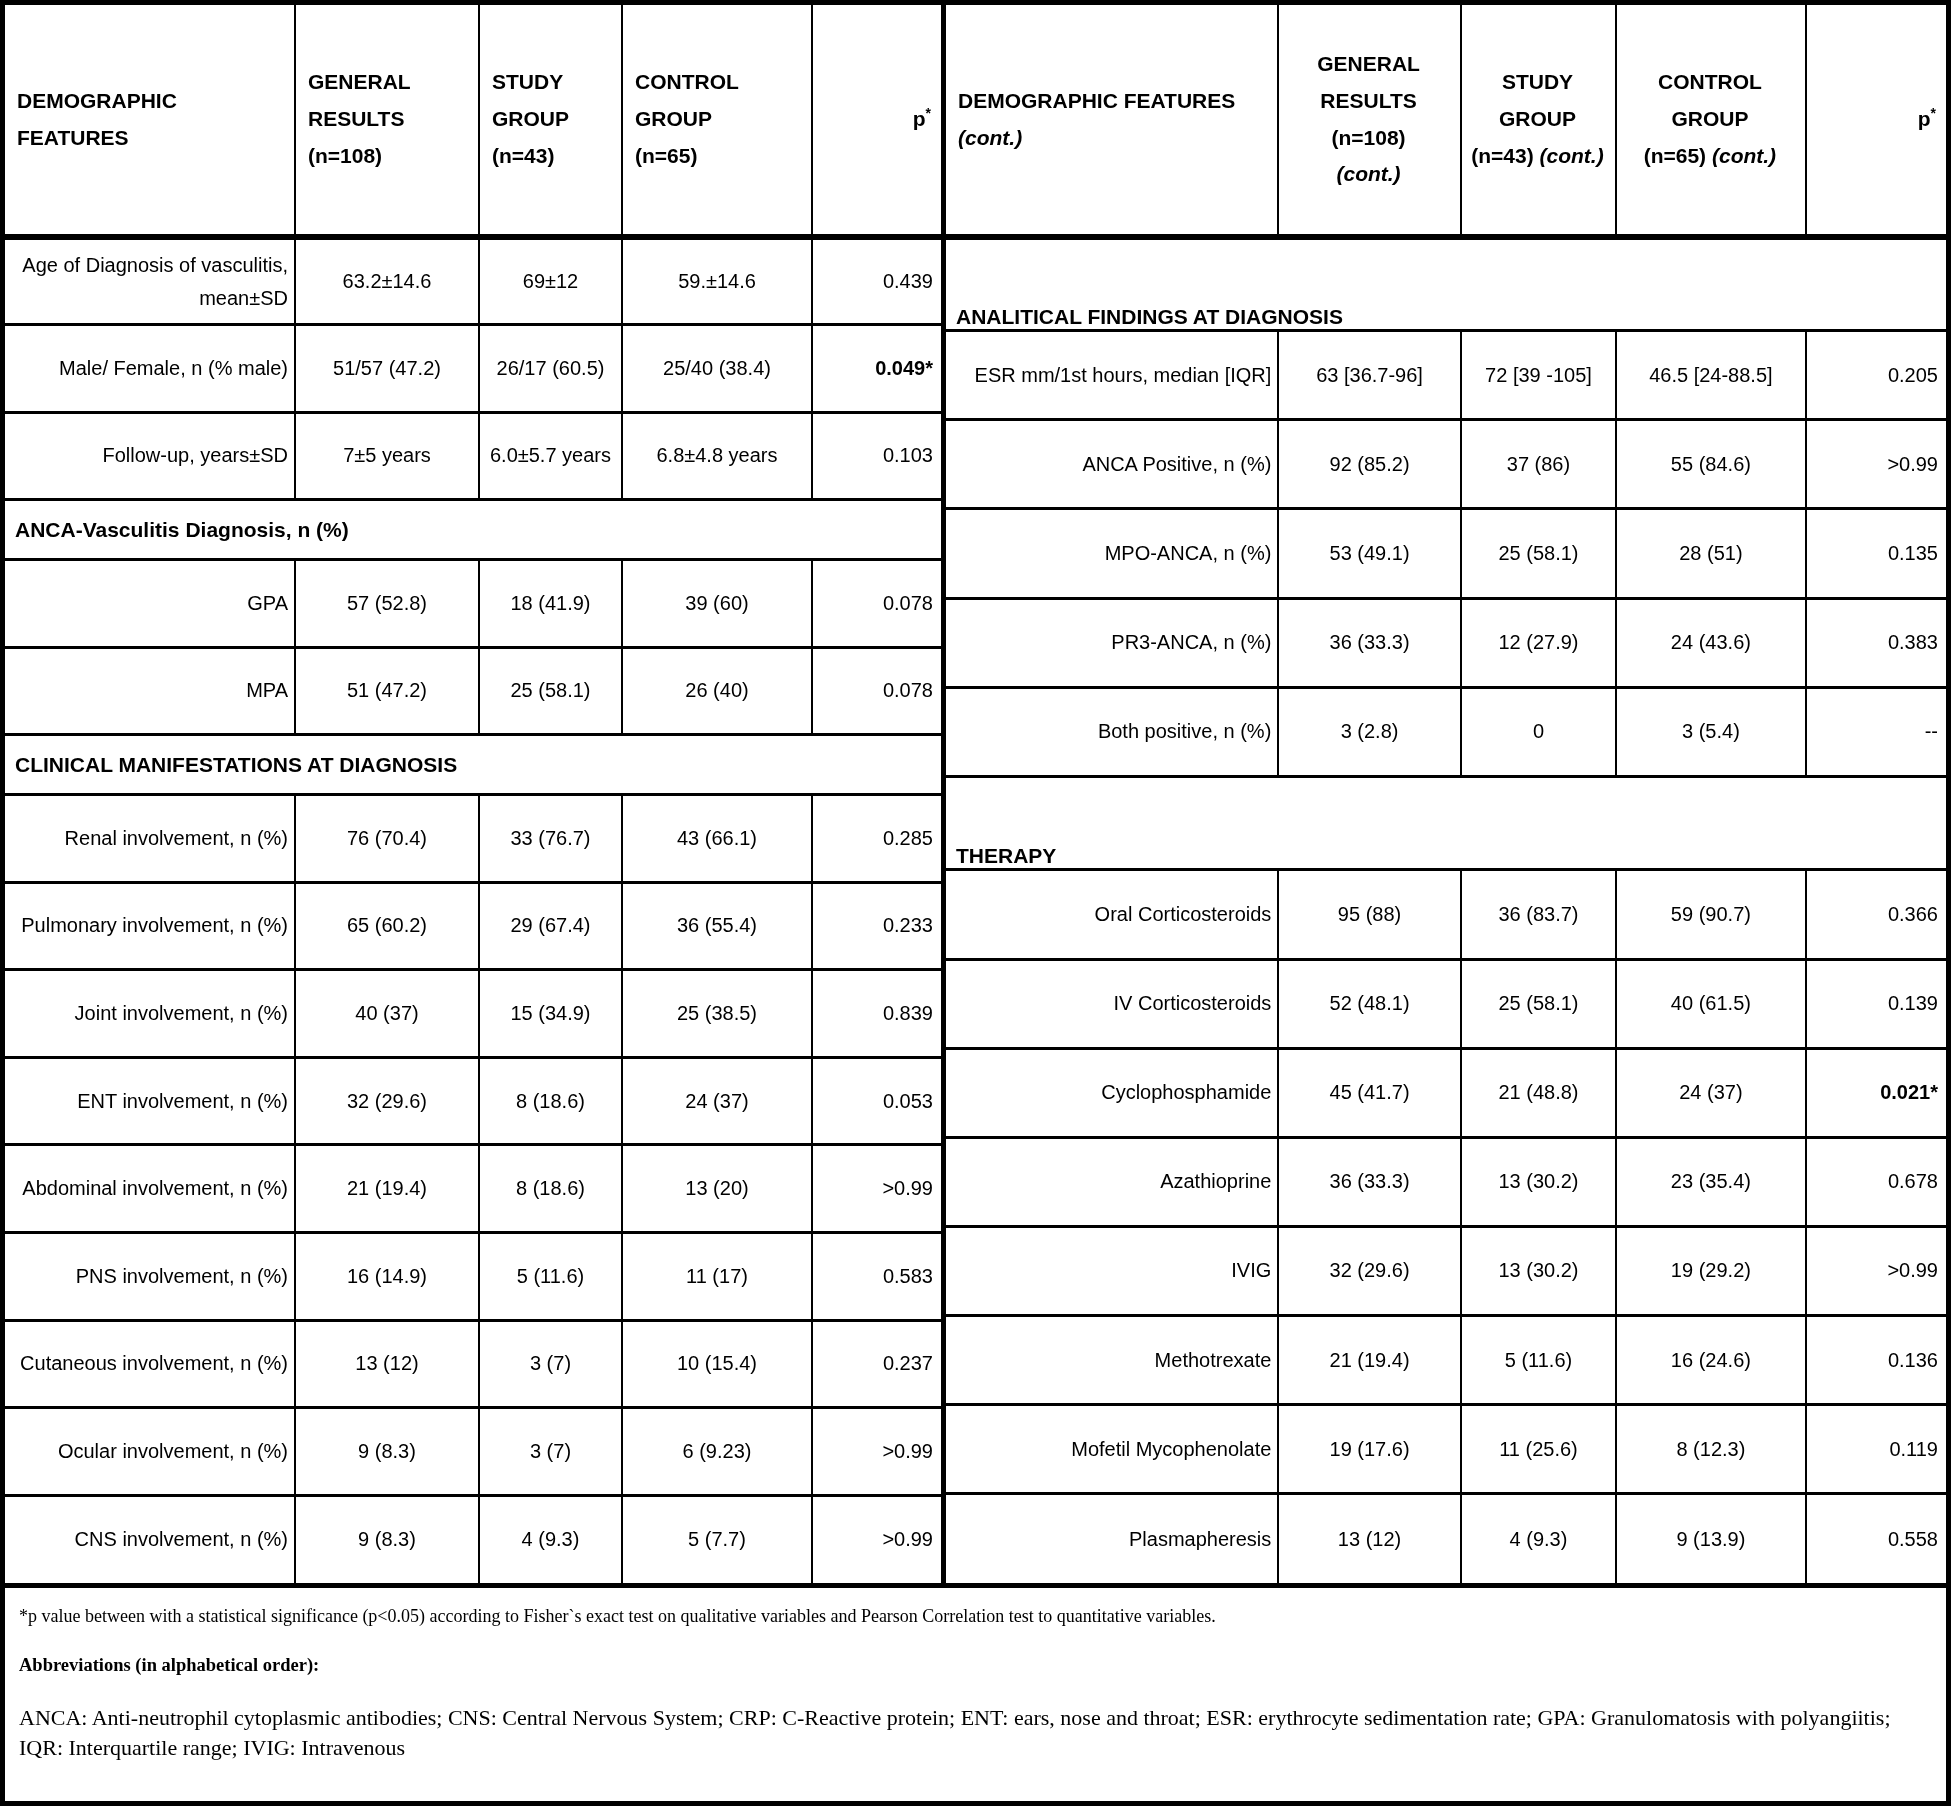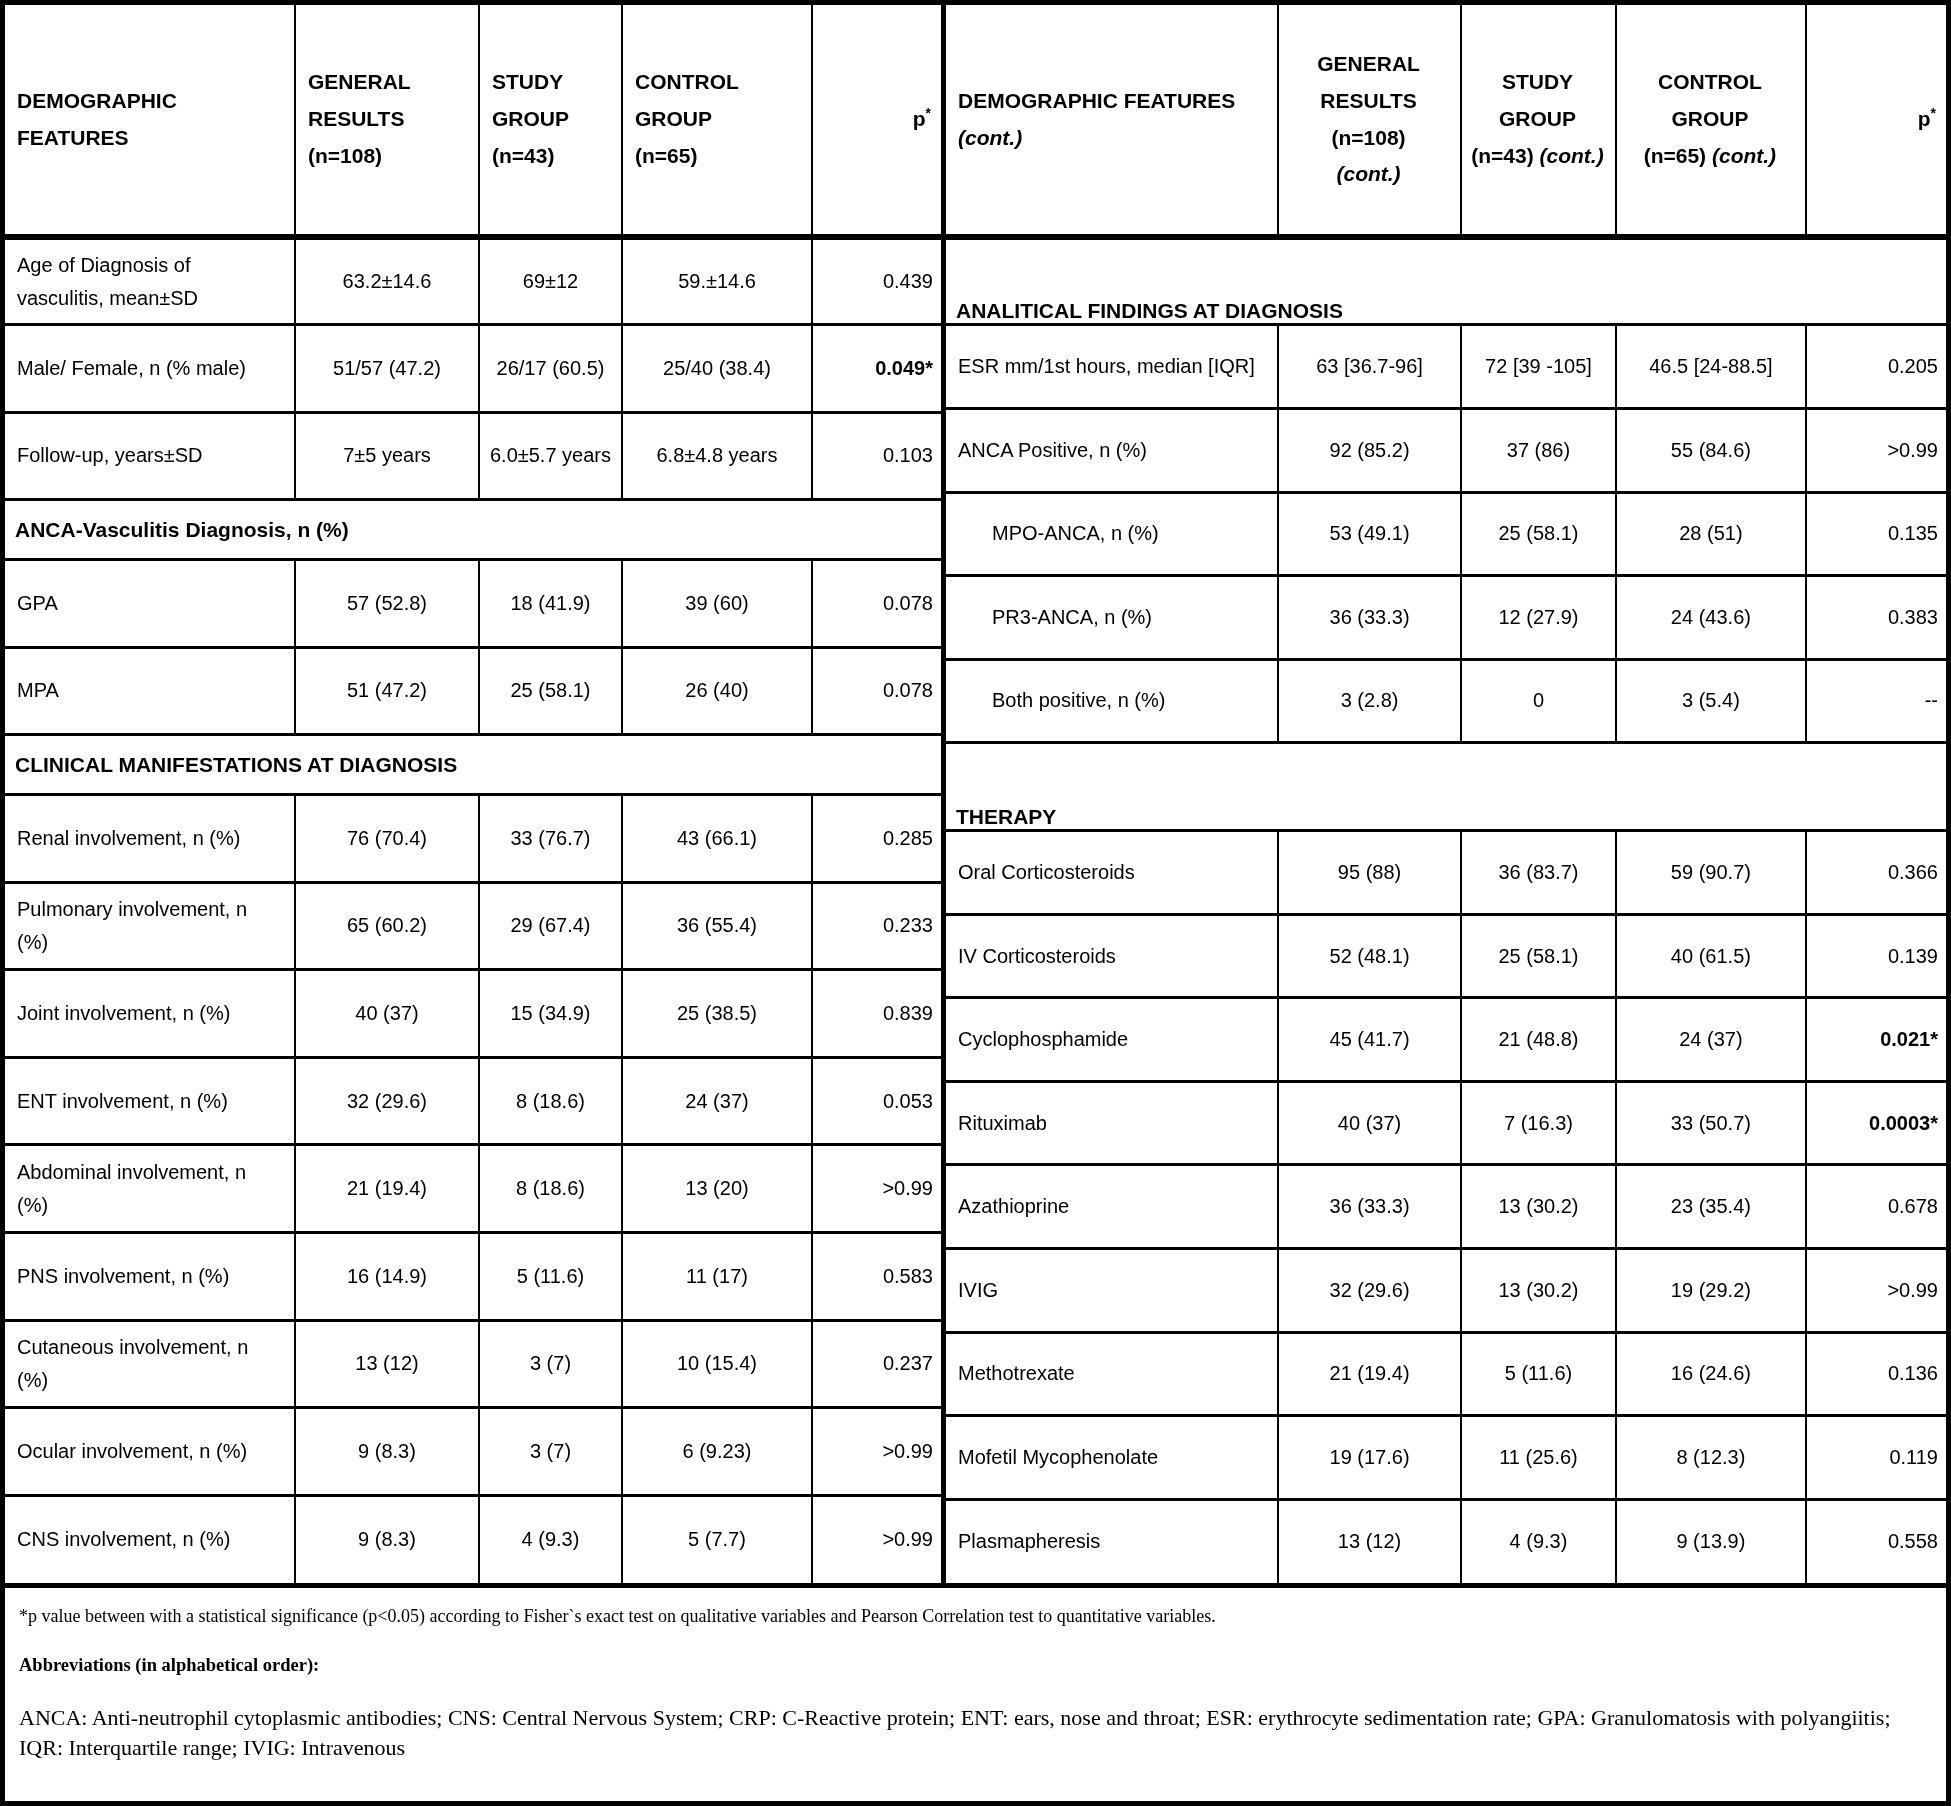--- a/index.html
+++ b/index.html
@@ -53,22 +53,22 @@
     padding:4px 6px 4px 12px;
   }
   .rt th.center{text-align:center;padding-left:4px;}
   th.pcol{text-align:right;padding-right:10px;}
   th sup{font-size:14px;}
   .cont{font-style:italic;font-weight:bold;}
 
   td.lab{
     font-size:20px;
     line-height:1.65;
-    text-align:left;
-    padding:4px 14px 4px 12px;
+    text-align:right;
+    padding:4px 6px 4px 12px;
   }
   td.lab.indent{padding-left:46px;}
   td.val{
     font-size:20px;
     text-align:center;
     padding:2px 4px;
   }
   td.pval{
     font-size:20px;
     text-align:right;
@@ -318,27 +318,20 @@
             <td class="pval">0.139</td>
           </tr>
           <tr class="data">
             <td class="lab">Cyclophosphamide</td>
             <td class="val">45 (41.7)</td>
             <td class="val">21 (48.8)</td>
             <td class="val">24 (37)</td>
             <td class="pval sig">0.021*</td>
           </tr>
           <tr class="data">
-            <td class="lab">Rituximab</td>
-            <td class="val">40 (37)</td>
-            <td class="val">7 (16.3)</td>
-            <td class="val">33 (50.7)</td>
-            <td class="pval sig">0.0003*</td>
-          </tr>
-          <tr class="data">
             <td class="lab">Azathioprine</td>
             <td class="val">36 (33.3)</td>
             <td class="val">13 (30.2)</td>
             <td class="val">23 (35.4)</td>
             <td class="pval">0.678</td>
           </tr>
           <tr class="data">
             <td class="lab">IVIG</td>
             <td class="val">32 (29.6)</td>
             <td class="val">13 (30.2)</td>

